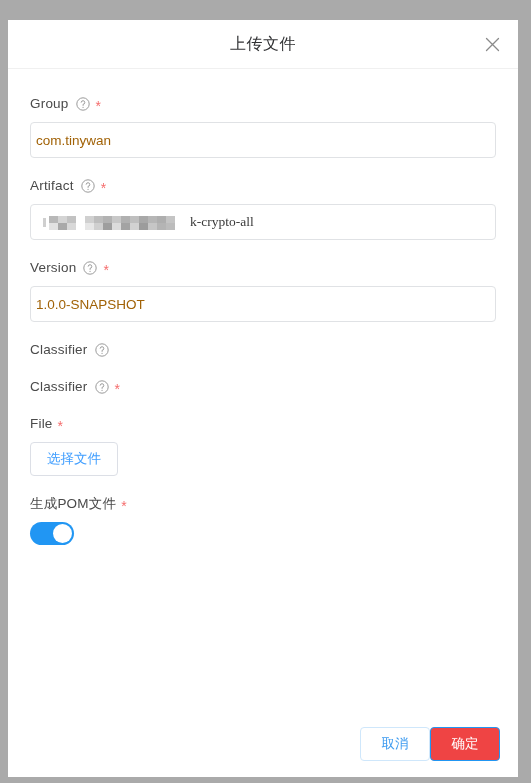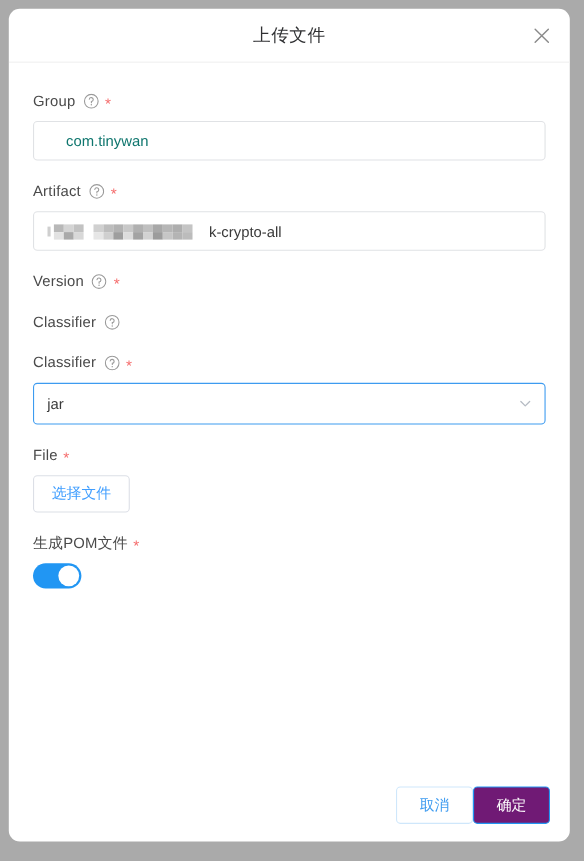--- a/index.html
+++ b/index.html
@@ -9,29 +9,28 @@
     height: 783px;
     overflow: hidden;
     background: #aaaaaa;
     font-family: "Liberation Sans", "DejaVu Sans", sans-serif;
     -webkit-font-smoothing: antialiased;
   }
 
   .modal {
     position: absolute;
     left: 8px;
-    top: 8px;
+    top: 20px;
     width: 510px;
     height: 757px;
     background: #ffffff;
     box-sizing: border-box;
     display: flex;
     flex-direction: column;
     overflow: hidden;
-    border-radius: 10px;
   }
 
   
   .modal-header {
     position: relative;
     height: 48px;
     flex: 0 0 48px;
     border-bottom: 1px solid #f0f0f0;
     display: flex;
     align-items: center;
@@ -93,23 +92,23 @@
     top: 2px;
   }
   .label-tight .req-star { margin-left: 5px; }
 
   .text-input {
     width: 100%;
     box-sizing: border-box;
     height: 36px;
     border: 1px solid #e0e2e5;
     border-radius: 4px;
-    padding: 0 29px;
-    font-size: 13.5px;
-    color: #0f766e;
+    padding: 0 5px;
+    font-size: 13.5px;
+    color: #a16207;
     font-family: inherit;
     background: #fff;
     outline: none;
   }
   .text-input::placeholder { color: #c3c6cc; }
 
   
   .masked-wrap {
     position: relative;
     width: 100%;
@@ -126,20 +125,21 @@
   .mosaic {
     display: inline-block;
     height: 15px;
     margin-right: 1px;
     flex: 0 0 auto;
   }
   .masked-tail {
     font-size: 13.5px;
     color: #3a3a3a;
     white-space: nowrap;
+    font-family: Liberation Serif, serif;
   }
 
   
   .select-box {
     position: relative;
     width: 100%;
     box-sizing: border-box;
     height: 38px;
     border: 1px solid #3d9bf0;
     border-radius: 4px;
@@ -215,21 +215,21 @@
     display: inline-flex;
     align-items: center;
     justify-content: center;
   }
   .btn-cancel {
     background: #fff;
     border: 1px solid #cfe7fb;
     color: #3d9bf0;
   }
   .btn-confirm {
-    background: #701a75;
+    background: #ef4444;
     border: 1px solid #2196f3;
     color: #ffffff;
   }
 </style>
 </head>
 <body>
 
 <div class="modal">
 
   <div class="modal-header">
@@ -311,20 +311,21 @@
         <span class="label-text">Version</span>
         <span class="help-icon">
           <svg width="14" height="14" viewBox="0 0 14 14" aria-hidden="true">
             <circle cx="7" cy="7" r="6.2" fill="none" stroke="#9a9a9a" stroke-width="1"></circle>
             <path d="M5.2 5.2a1.8 1.8 0 1 1 1.9 2.1v1.1" fill="none" stroke="#9a9a9a" stroke-width="1" stroke-linecap="round"></path>
             <circle cx="7.05" cy="10.3" r="0.65" fill="#9a9a9a"></circle>
           </svg>
         </span>
         <span class="req-star">*</span>
       </div>
+      <input class="text-input" type="text" value="1.0.0-SNAPSHOT" style="">
     </div>
 
     <div class="form-item">
       <div class="form-label">
         <span class="label-text">Classifier</span>
         <span class="help-icon">
           <svg width="14" height="14" viewBox="0 0 14 14" aria-hidden="true">
             <circle cx="7" cy="7" r="6.2" fill="none" stroke="#9a9a9a" stroke-width="1"></circle>
             <path d="M5.2 5.2a1.8 1.8 0 1 1 1.9 2.1v1.1" fill="none" stroke="#9a9a9a" stroke-width="1" stroke-linecap="round"></path>
             <circle cx="7.05" cy="10.3" r="0.65" fill="#9a9a9a"></circle>
@@ -337,28 +338,20 @@
       <div class="form-label">
         <span class="label-text">Classifier</span>
         <span class="help-icon">
           <svg width="14" height="14" viewBox="0 0 14 14" aria-hidden="true">
             <circle cx="7" cy="7" r="6.2" fill="none" stroke="#9a9a9a" stroke-width="1"></circle>
             <path d="M5.2 5.2a1.8 1.8 0 1 1 1.9 2.1v1.1" fill="none" stroke="#9a9a9a" stroke-width="1" stroke-linecap="round"></path>
             <circle cx="7.05" cy="10.3" r="0.65" fill="#9a9a9a"></circle>
           </svg>
         </span>
         <span class="req-star">*</span>
-      </div>
-      <div class="select-box">
-        <span class="select-value">jar</span>
-        <span class="select-arrow">
-          <svg width="13" height="13" viewBox="0 0 13 13" aria-hidden="true">
-            <path d="M2.5 4.5 L6.5 8.5 L10.5 4.5" fill="none" stroke="#b6bcc4" stroke-width="1.2" stroke-linecap="round" stroke-linejoin="round"></path>
-          </svg>
-        </span>
       </div>
     </div>
 
     <div class="form-item">
       <div class="form-label label-tight">
         <span class="label-text">File</span>
         <span class="req-star">*</span>
       </div>
       <button class="file-btn" type="button">选择文件</button>
     </div>

